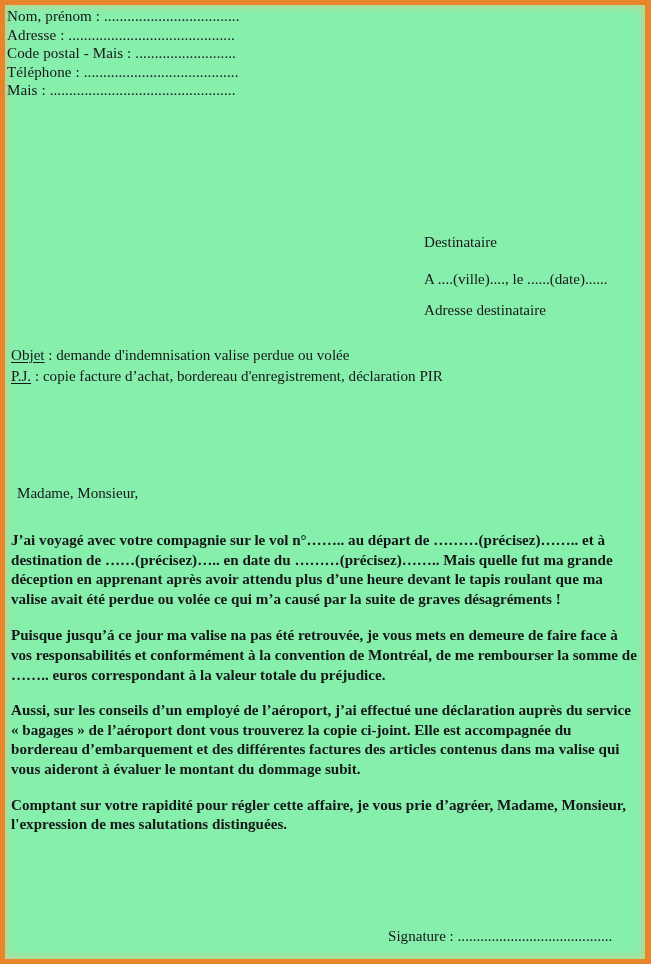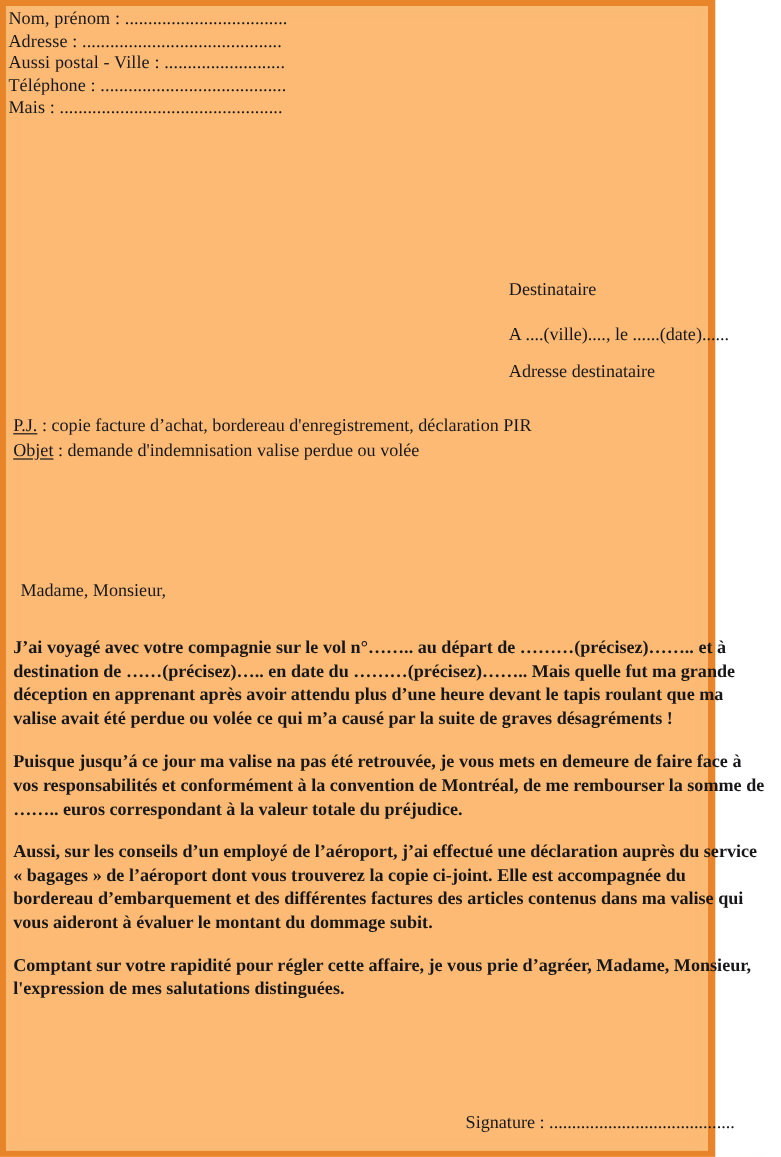--- a/index.html
+++ b/index.html
@@ -8,24 +8,24 @@
     background: #ffffff;
   }
   body {
     width: 651px;
     height: 964px;
     overflow: hidden;
     font-family: "Liberation Serif", "DejaVu Serif", serif;
   }
   #page {
     position: relative;
-    width: 596px;
+    width: 651px;
     height: 964px;
     box-sizing: border-box;
-    background: #fdba74;
+    background: #86efac;
     border-top: 5px solid #e8852a;
     border-left: 5px solid #e8852a;
     border-right: 6px solid #e8852a;
     border-bottom: 5px solid #e8852a;
   }
   #page::before {
     content: "";
     position: absolute;
     top: 0; left: 0; right: 0; bottom: 0;
     pointer-events: none;
@@ -104,35 +104,35 @@
 </style>
 </head>
 <body>
 
 <div id="page">
   <div id="sheet">
 
     <ul class="sender">
       <li>Nom, prénom : ...................................</li>
       <li>Adresse : ...........................................</li>
-      <li>Aussi postal - Ville : ..........................</li>
+      <li>Code postal - Mais : ..........................</li>
       <li>Téléphone : ........................................</li>
       <li>Mais : ................................................</li>
     </ul>
 
     <div class="recipient-block">
       <div>Destinataire</div>
       <div>Adresse destinataire</div>
     </div>
 
     <div class="dateline">A ....(ville)...., le ......(date)......</div>
 
     <div class="subject-block">
+      <div><span class="u">Objet</span><span> : demande d'indemnisation valise perdue ou volée</span></div>
       <div><span class="u">P.J.</span><span> : copie facture d’achat, bordereau d'enregistrement, déclaration PIR</span></div>
-      <div><span class="u">Objet</span><span> : demande d'indemnisation valise perdue ou volée</span></div>
     </div>
 
     <div class="salutation">Madame, Monsieur,</div>
 
     <div class="body-block">
       <p class="p1">J’ai voyagé avec votre compagnie sur le vol n°…….. au départ de ………(précisez)…….. et à destination de ……(précisez)….. en date du ………(précisez)…….. Mais quelle fut ma grande déception en apprenant après avoir attendu plus d’une heure devant le tapis roulant que ma valise avait été perdue ou volée ce qui m’a causé par la suite de graves désagréments !</p>
       <p>Puisque jusqu’á ce jour ma valise na pas été retrouvée, je vous mets en demeure de faire face à vos responsabilités et conformément à la convention de Montréal, de me rembourser la somme de …….. euros correspondant à la valeur totale du préjudice.</p>
       <p>Aussi, sur les conseils d’un employé de l’aéroport, j’ai effectué une déclaration auprès du service « bagages » de l’aéroport dont vous trouverez la copie ci-joint. Elle est accompagnée du bordereau d’embarquement et des différentes factures des articles contenus dans ma valise qui vous aideront à évaluer le montant du dommage subit.</p>
       <p>Comptant sur votre rapidité pour régler cette affaire, je vous prie d’agréer, Madame, Monsieur, l'expression de mes salutations distinguées.</p>
     </div>

